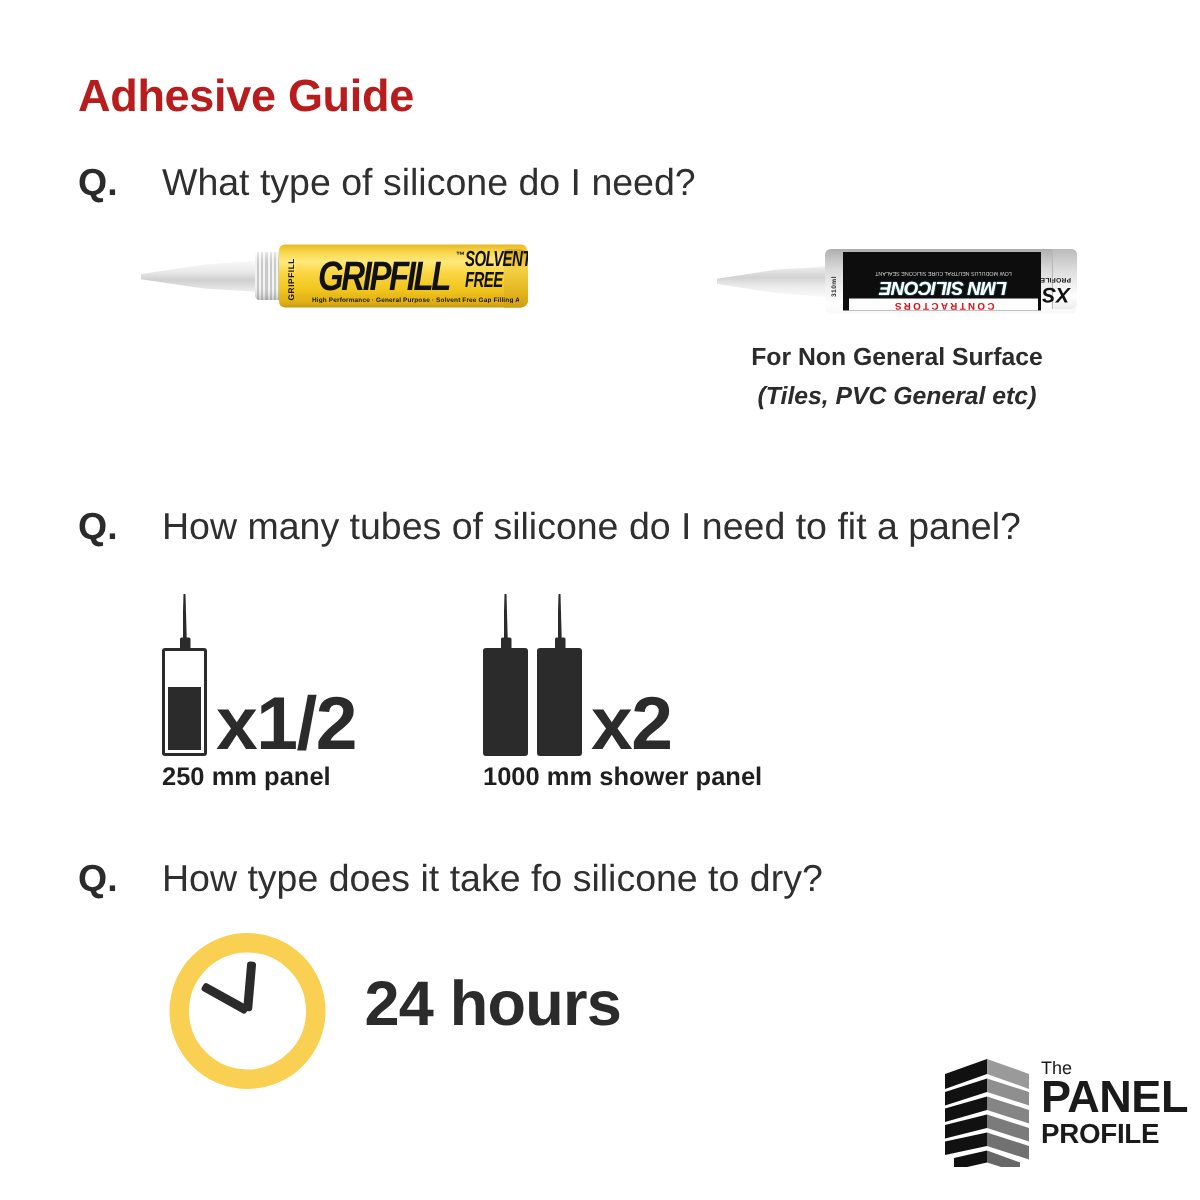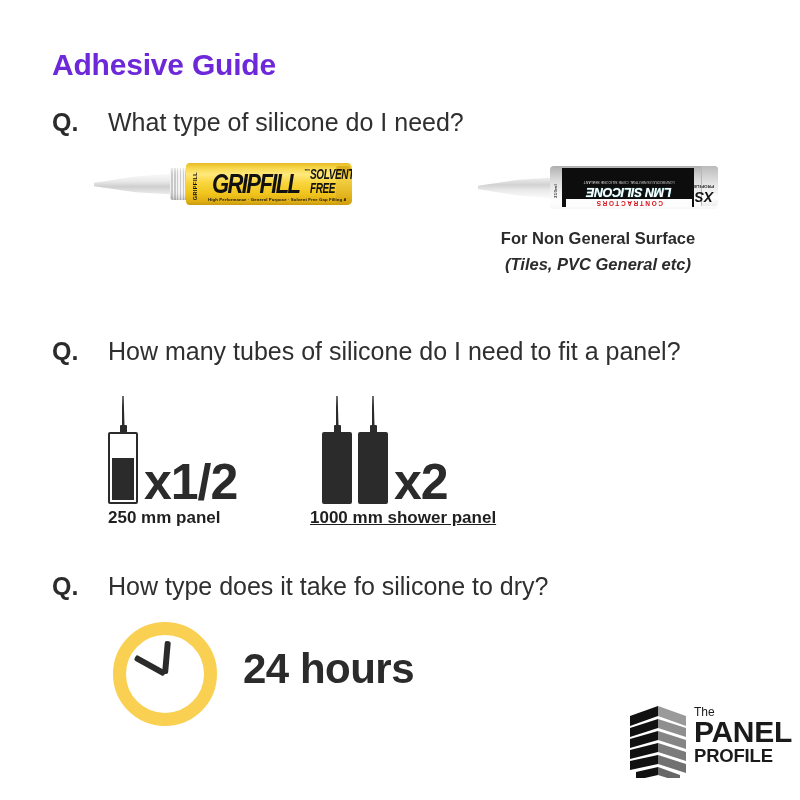--- a/index.html
+++ b/index.html
@@ -7,21 +7,21 @@
     width: 800px; height: 800px;
     background: #ffffff;
     font-family: "Liberation Sans", sans-serif;
     overflow: hidden;
   }
   .page { position: relative; width: 800px; height: 800px; background: #ffffff; }
 
   
   .title {
     position: absolute; left: 52px; top: 48px;
-    font-size: 30px; font-weight: bold; color: #6d28d9;
+    font-size: 30px; font-weight: bold; color: #b91c1c;
     letter-spacing: -0.2px;
   }
 
   
   .qrow { position: absolute; display: flex; align-items: baseline; }
   .q-mark {
     font-size: 25px; font-weight: bold; color: #2b2b2b;
     width: 56px; flex: 0 0 56px;
   }
   .q-text { font-size: 25px; color: #2f2f2f; font-weight: normal; white-space: nowrap; }
@@ -189,21 +189,21 @@
 
   .qty-x {
     font-size: 50px; font-weight: bold; color: #2b2b2b;
     line-height: 0.86; margin-left: 6px; letter-spacing: -1px;
   }
   .qty-label {
     position: absolute; top: 508px;
     font-size: 17px; font-weight: bold; color: #1f1f1f; white-space: nowrap;
   }
   #qty-label-left  { left: 108px; }
-  #qty-label-right { left: 310px; text-decoration: underline; }
+  #qty-label-right { left: 322px; }
 
   
   .clock {
     position: absolute; left: 113px; top: 622px;
     width: 104px; height: 104px; border-radius: 50%;
     border: 13px solid #F9D052; background: #ffffff;
   }
   .clock .hand { position: absolute; background: #2b2b2b; border-radius: 2px; transform-origin: bottom center; }
   .clock .hand.hour {
     width: 5.5px; height: 33px; left: 50%; bottom: 50%;

